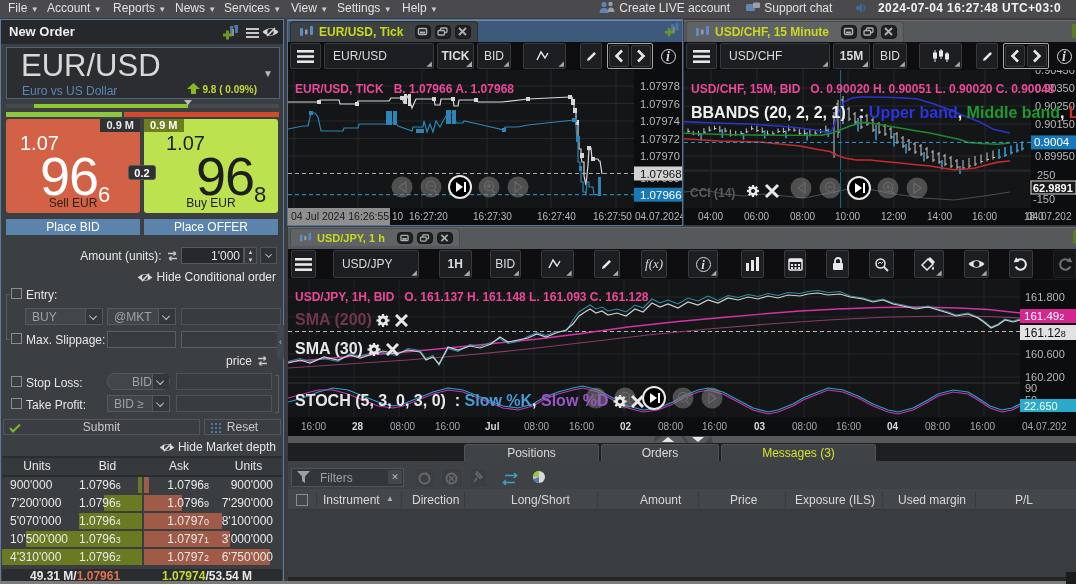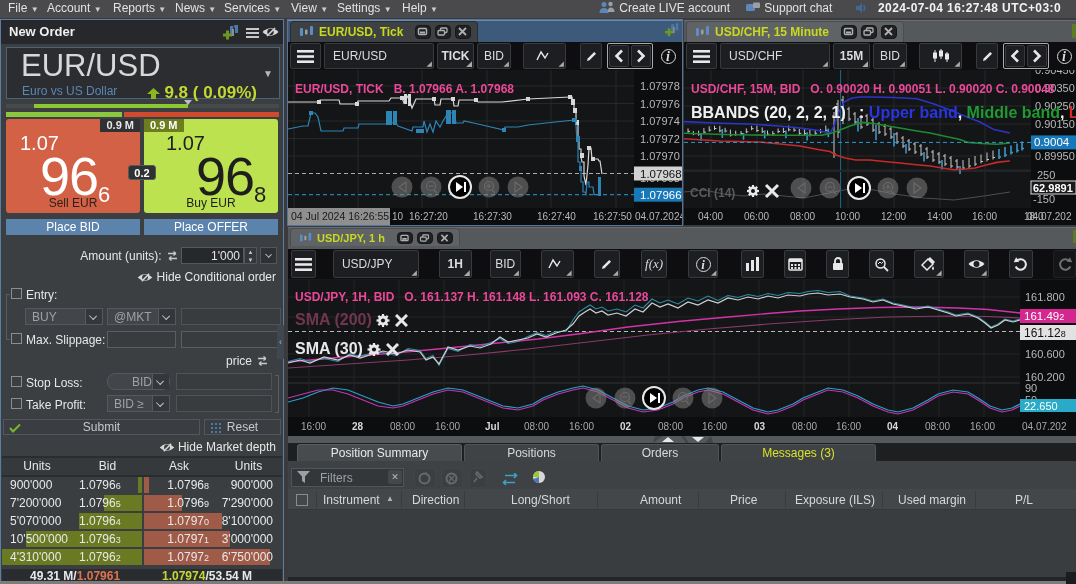--- a/index.html
+++ b/index.html
@@ -22,21 +22,21 @@
 
 .tbar { position:absolute; left:0; right:0; background:#0e0e10; display:flex; align-items:center; gap:3px; padding-left:2px; }
 .tbtn { height:26px; background:#1d1e21; border:1px solid #393a3e; border-radius:2px; color:#dcdcdc; display:flex; align-items:center; justify-content:center; position:relative; font-size:12px; }
 .tbtn .dcar { position:absolute; right:1px; bottom:0px; font-size:7px; color:#aaa; }
 
 #lp { position:absolute; left:0; top:19px; width:284px; height:565px; background:#3c3f42; border:1px solid #5b7ca3; }
 #lp-head { position:absolute; left:0; top:0; width:282px; height:24px; background:#26282c; color:#f0f0f0; font-size:13px; font-weight:bold; line-height:24px; padding-left:8px; }
 #lp .inst { position:absolute; left:5px; top:27px; width:274px; height:52px; background:#2b2d30; border:1px solid #4c6379; }
 #lp .inst .big { position:absolute; left:14px; top:0px; font-size:31px; color:#d8d8d8; }
 #lp .inst .sub { position:absolute; left:15px; top:36px; font-size:12px; color:#5b87b5; }
-#lp .inst .chg { position:absolute; right:22px; top:35px; font-size:17px; font-weight:bold; color:#c3d832; }
+#lp .inst .chg { position:absolute; right:22px; top:35px; font-size:10px; font-weight:bold; color:#c3d832; }
 #lp .inst .vcar { position:absolute; right:6px; top:20px; color:#b8b8b8; font-size:10px; }
 .pricebox { position:absolute; top:99px; width:134px; height:94px; border-radius:3px; }
 .pb-lbl { position:absolute; top:0; font-size:11px; font-weight:bold; color:#e8e8e8; background:#2f3133; padding:0 6px; height:13px; line-height:13px; }
 .pb-small { position:absolute; top:13px; font-size:20px; }
 .pb-big { font-size:54px; letter-spacing:-1px; }
 .pb-sub { font-size:22px; }
 .pb-side { position:absolute; bottom:3px; width:100%; text-align:center; font-size:12px; }
 .placebtn { position:absolute; top:199px; width:134px; height:16px; background:#5c83ab; color:#fff; font-size:12px; text-align:center; line-height:16px; }
 .lp-row { position:absolute; font-size:12px; color:#e6e6e6; }
 .lp-input { background:#26282b; border:1px solid #55595d; color:#e6e6e6; font-size:12px; }
@@ -908,34 +908,45 @@
             <line x1="7" y1="0" x2="7" y2="14"></line>
             <line x1="0" y1="7" x2="14" y2="7"></line>
             <line x1="2" y1="2" x2="12" y2="12"></line>
             <line x1="12" y1="2" x2="2" y2="12"></line>
           </g>
           <circle cx="7" cy="7" r="4" fill="none" stroke="#e8e8e8" stroke-width="2.6"></circle>
           <circle cx="7" cy="7" r="2.2" fill="#141517"></circle>
         </svg> <svg class="gearx" width="13" height="13" viewBox="0 0 13 13">
           <path d="M1 1 L12 12 M12 1 L1 12" stroke="#e8e8e8" stroke-width="3"></path>
         </svg></div>
+    <div class="ind-lbl" style="left:7px; top:165px; color:#e8e8e8;">STOCH (5, 3, 0, 3, 0) &nbsp;: <span style="color:#4a9ad4">Slow %K</span>, <span style="color:#9a55c8">Slow %D</span> <svg class="gearx" width="14" height="13" viewBox="0 0 14 14">
+          <g stroke="#e8e8e8" stroke-width="2.4">
+            <line x1="7" y1="0" x2="7" y2="14"></line>
+            <line x1="0" y1="7" x2="14" y2="7"></line>
+            <line x1="2" y1="2" x2="12" y2="12"></line>
+            <line x1="12" y1="2" x2="2" y2="12"></line>
+          </g>
+          <circle cx="7" cy="7" r="4" fill="none" stroke="#e8e8e8" stroke-width="2.6"></circle>
+          <circle cx="7" cy="7" r="2.2" fill="#141517"></circle>
+        </svg> <svg class="gearx" width="13" height="13" viewBox="0 0 13 13">
+          <path d="M1 1 L12 12 M12 1 L1 12" stroke="#e8e8e8" stroke-width="3"></path>
+        </svg></div>
   </div>
   <div class="abs" style="left:288px; top:436px; width:788px; height:7px; background:#56595b;">
     <svg class="abs" style="left:365px; top:0px" width="60" height="7" viewBox="0 0 60 7">
         <path d="M9 6 L15 1 L21 6 Z" fill="#e8e8e8"></path>
         <path d="M39 1 L45 6 L51 1 Z" fill="#e8e8e8"></path>
         <path d="M0 7 L10 0 L2 0 Z" fill="#43464a"></path>
         <path d="M28 0 L33 7 L36 7 L31 0 Z" fill="#43464a"></path>
         <path d="M58 0 L52 7 L60 7 Z" fill="#43464a"></path>
       </svg>
   </div>
 
   <div class="abs" id="bottom-panel" style="left:288px; top:443px; width:788px; height:134px; background:#3a3d3f; overflow:hidden;">
     <div class="abs" style="left:0; top:0; width:788px; height:18px; background:#1d1f21;"></div>
-    <div class="abs" style="left:9px; top:1px; width:165px; height:17px; background:#484b4d; border:1px solid #5a5d5f; border-bottom:none; border-radius:3px 3px 0 0; color:#e8e8e8; font-size:12px; text-align:center; line-height:17px;">Position Summary</div>
     <div class="abs" style="left:176px; top:1px; width:135px; height:17px; background:#404346; border:1px solid #515457; border-bottom:none; border-radius:3px 3px 0 0; color:#d8d8d8; font-size:12px; text-align:center; line-height:17px;">Positions</div>
     <div class="abs" style="left:313px; top:1px; width:118px; height:17px; background:#404346; border:1px solid #515457; border-bottom:none; border-radius:3px 3px 0 0; color:#d8d8d8; font-size:12px; text-align:center; line-height:17px;">Orders</div>
     <div class="abs" style="left:433px; top:1px; width:155px; height:17px; background:#404346; border:1px solid #515457; border-bottom:none; border-radius:3px 3px 0 0; color:#d8e22a; font-size:12px; text-align:center; line-height:17px;">Messages (3)</div>
     <div class="abs" style="left:0; top:46px; width:788px; height:21px; background:#44474a; border-bottom:1px solid #35383a; color:#d8d8d8; font-size:12px;">
       <div class="abs" style="left:8px; top:5px; width:12px; height:12px; border:1px solid #8a8d90;"></div>
       <span class="abs" style="left:35px; top:4px;">Instrument</span>
       <span class="abs" style="left:98px; top:5px; font-size:8px; color:#b0b0b0;">▲</span>
       <span class="abs" style="left:124px; top:4px;">Direction</span>
       <span class="abs" style="left:223px; top:4px;">Long/Short</span>
       <span class="abs" style="left:352px; top:4px;">Amount</span>

